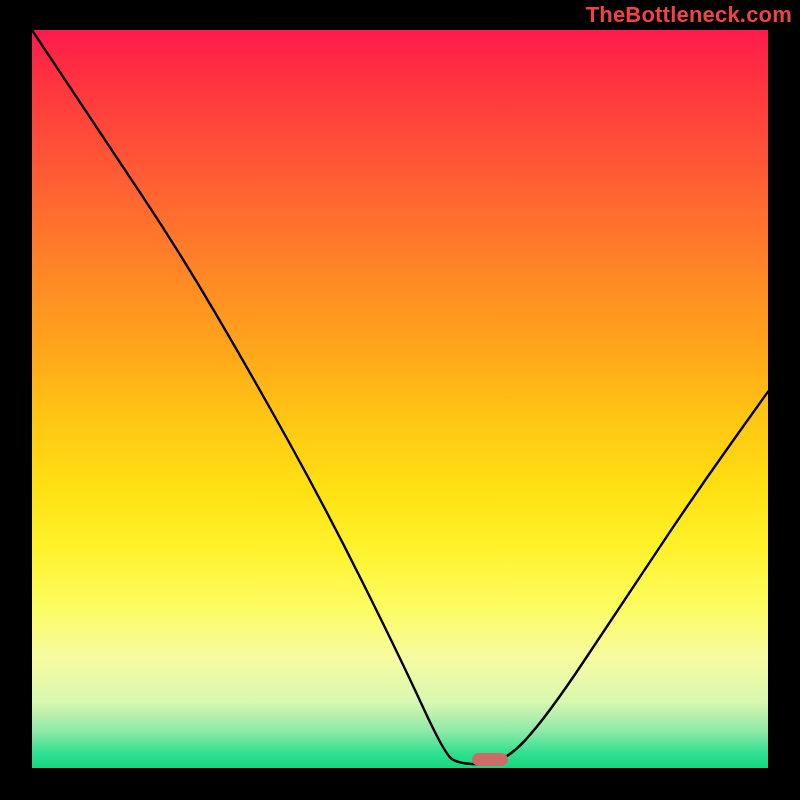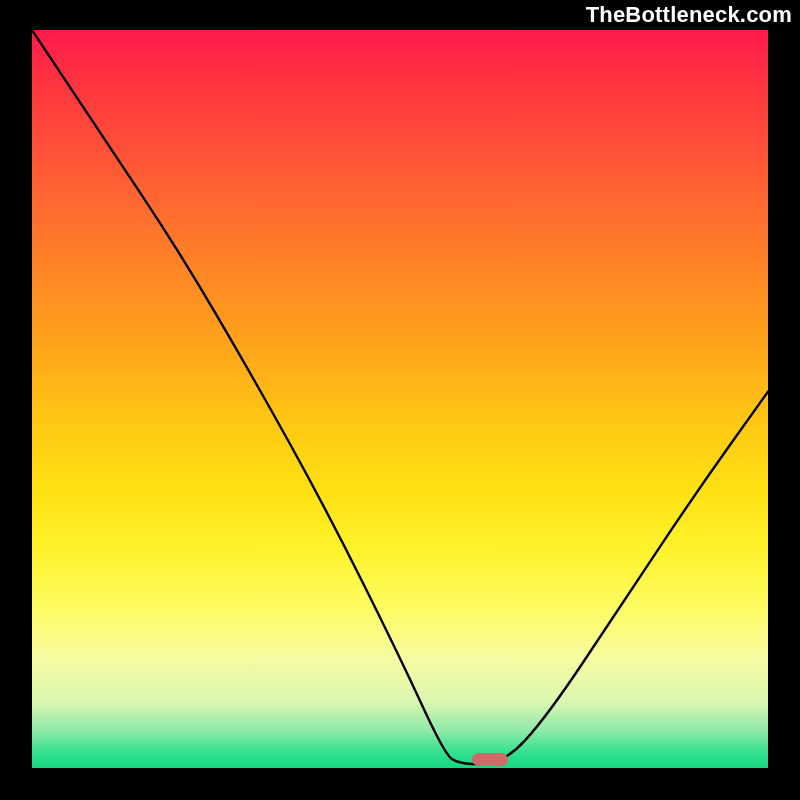--- a/index.html
+++ b/index.html
@@ -16,21 +16,21 @@
     width: 800px;
     height: 800px;
     background: #000;
   }
   .watermark {
     position: absolute;
     top: 2px;
     right: 8px;
     font-size: 22px;
     font-weight: 600;
-    color: #ffffff;
+    color: #ef4444;
     letter-spacing: 0.2px;
     z-index: 5;
     user-select: none;
   }
   .plot-area {
     position: absolute;
     left: 32px;
     top: 30px;
     width: 736px;
     height: 738px;

